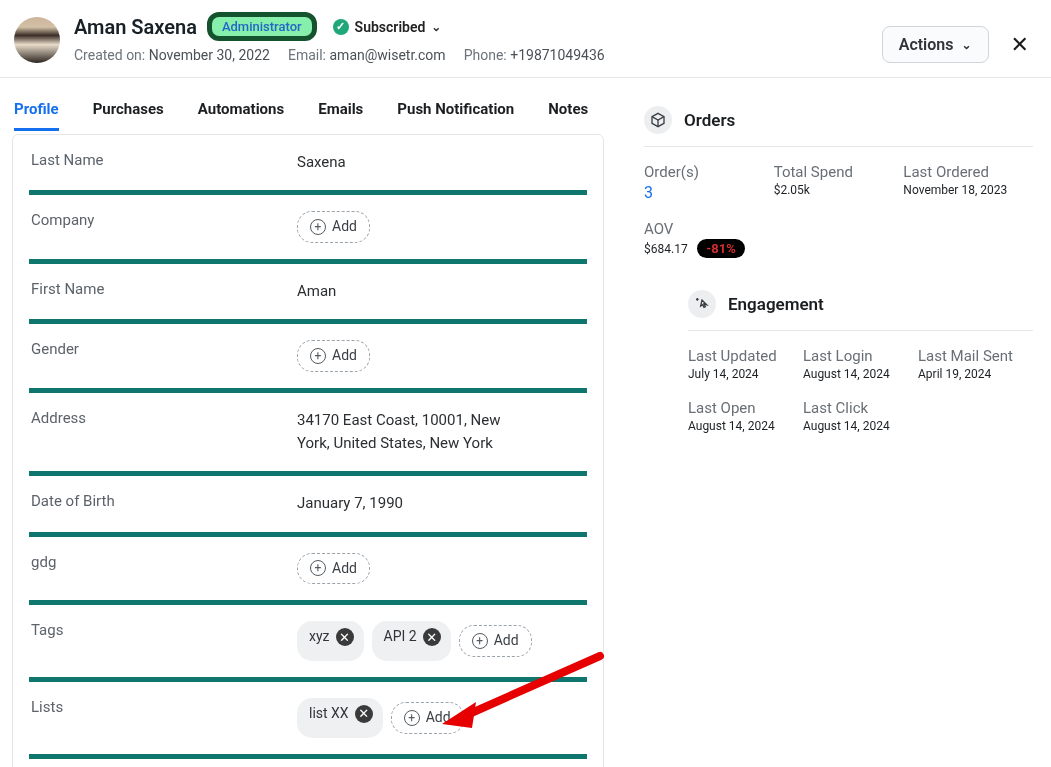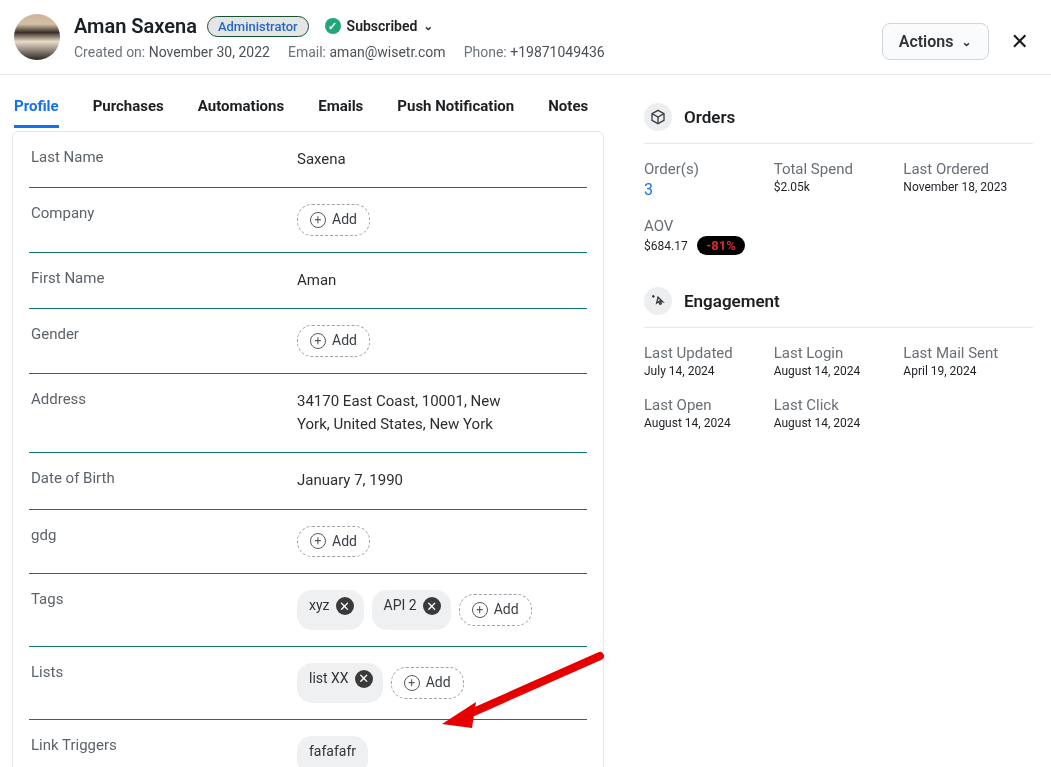--- a/index.html
+++ b/index.html
@@ -24,23 +24,23 @@
   .avatar {
     width: 46px; height: 46px; border-radius: 50%;
     background: linear-gradient(180deg,#cdb49a 0%, #d2c0a7 22%, #3a2e27 40%, #e8dbc8 60%, #2b2520 100%);
     flex-shrink: 0;
     margin-top: 2px;
   }
   .head-info { flex: 1 1 auto; min-width: 0; }
   .head-top { display: flex; align-items: center; gap: 10px; }
   .person-name { font-size: 20px; font-weight: 600; color: #172026; }
   .badge-admin {
-    background: #e5e5e5;
+    background: #86efac;
     color: #2367c7;
-    border: 1px solid #14532d;
+    border: 5px solid #14532d;
     border-radius: 12px;
     padding: 2px 10px;
     font-size: 13px;
     font-weight: 500;
   }
   .sub-chip {
     display: inline-flex; align-items: center;
     gap: 6px;
     background: transparent;
     padding: 2px 6px;
@@ -94,21 +94,21 @@
   .panel {
     border: 1px solid #e4e6e9;
     border-radius: 6px;
     margin-top: 2px;
     padding: 0 16px;
   }
   .row {
     display: flex;
     align-items: flex-start;
     padding: 16px 2px;
-    border-bottom: 1px solid #0f766e;
+    border-bottom: 5px solid #0f766e;
     gap: 10px;
   }
   .row:last-child { border-bottom: none; }
   .row-label { width: 256px; color:#5c636a; font-size:15px; }
   .row-value { flex:1; color:#2c2f32; font-size:15px; line-height: 1.55; }
   .add-btn {
     display:inline-flex; align-items:center; gap:6px;
     border: 1px dashed #9aa2aa;
     border-radius: 15px;
     padding: 4px 12px;
@@ -150,21 +150,21 @@
     row-gap: 18px;
   }
   .kv .k { color:#686f76; font-size:15px; margin-bottom:2px; }
   .kv .val { color:#1d2125; font-size:12px; }
   .kv .link { color:#1570ef; font-size:16px; }
   .pct-badge {
     background:#000000;color:#d42d2d;
     border-radius: 12px; padding: 2px 9px; font-size:13px; font-weight:700;
     margin-left:6px;
   }
-  .engagement { margin-top: 34px; }
+  .engagement { margin-top: 34px; margin-left: 44px; }
 
   
   .arrow-wrap {
     position: absolute;
     left: 440px; top: 646px;
     width: 170px; height: 90px;
     pointer-events: none;
   }
 </style>
 </head>

